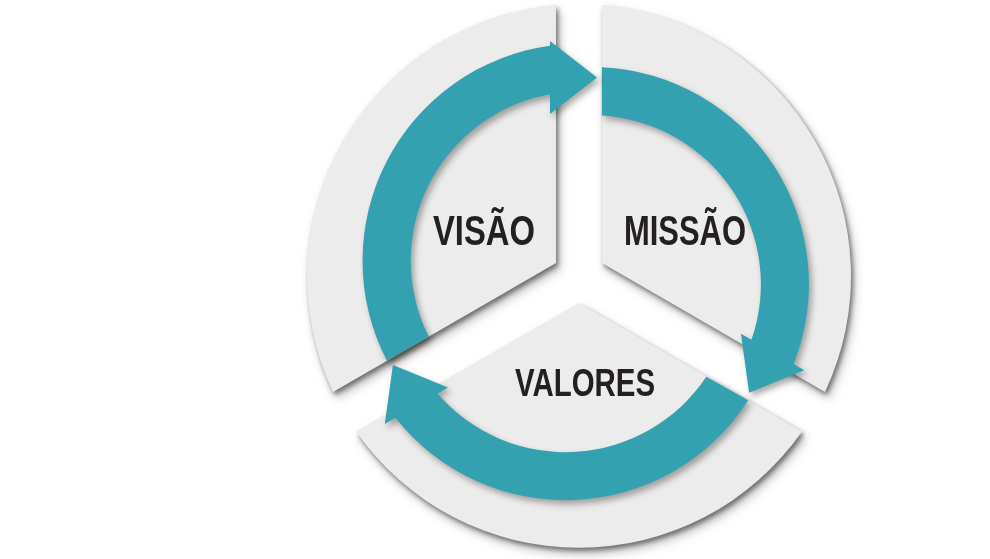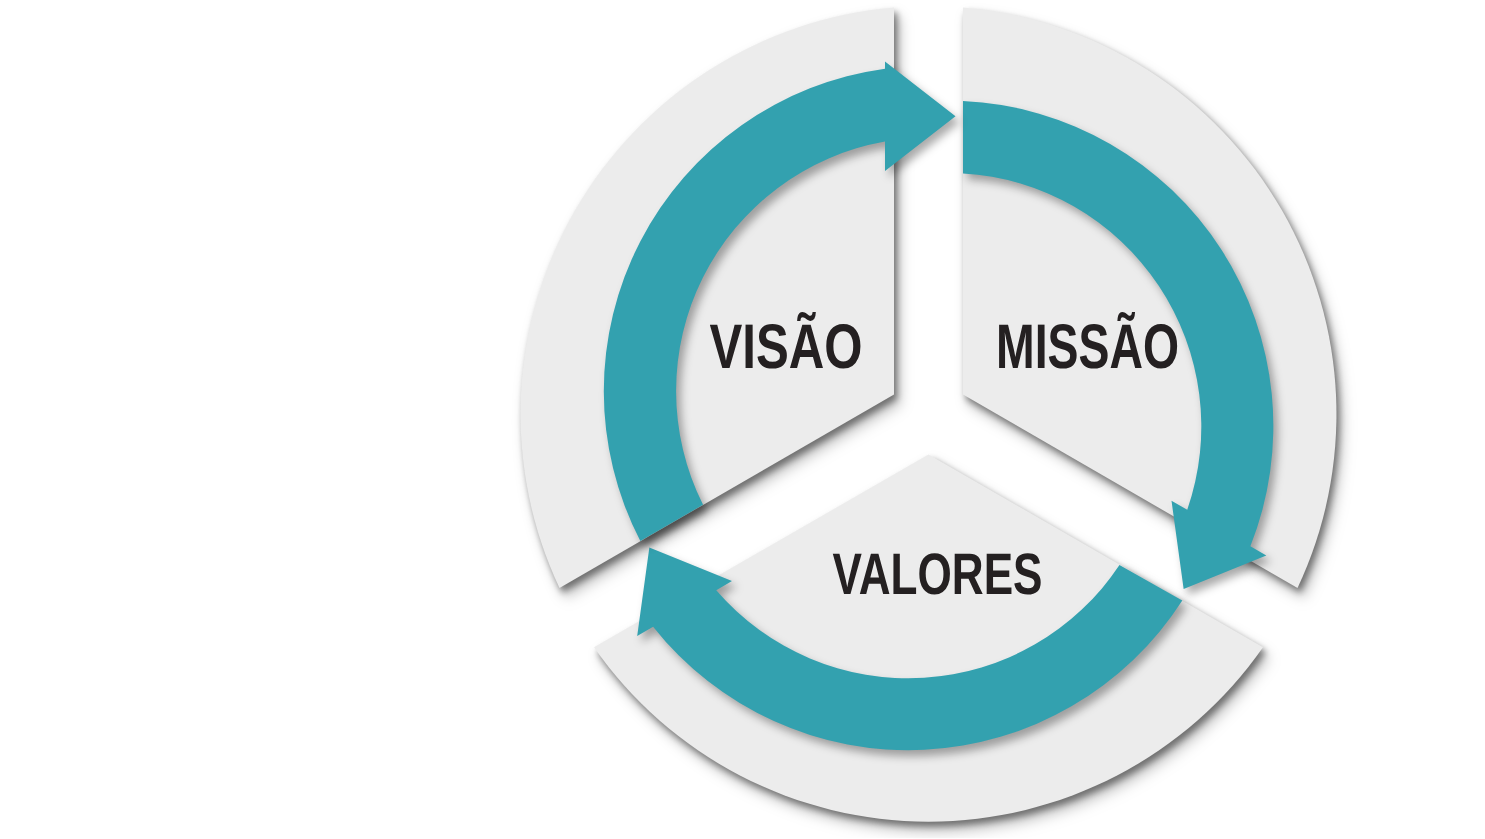--- a/index.html
+++ b/index.html
@@ -8,21 +8,20 @@
     background: #ffffff;
     width: 990px;
     height: 559px;
     overflow: hidden;
     font-family: "Liberation Sans", sans-serif;
   }
   .stage {
     position: relative;
     width: 822px;
     height: 559px;
-    margin-left: 40px;
   }
   svg { display: block; }
 
   .wedge {
     filter: drop-shadow(2px 3px 2px rgba(0,0,0,0.40))
             drop-shadow(3px 5px 4px rgba(0,0,0,0.28));
   }
   .band {
     filter: drop-shadow(3px 4px 3px rgba(0,0,0,0.33));
   }

